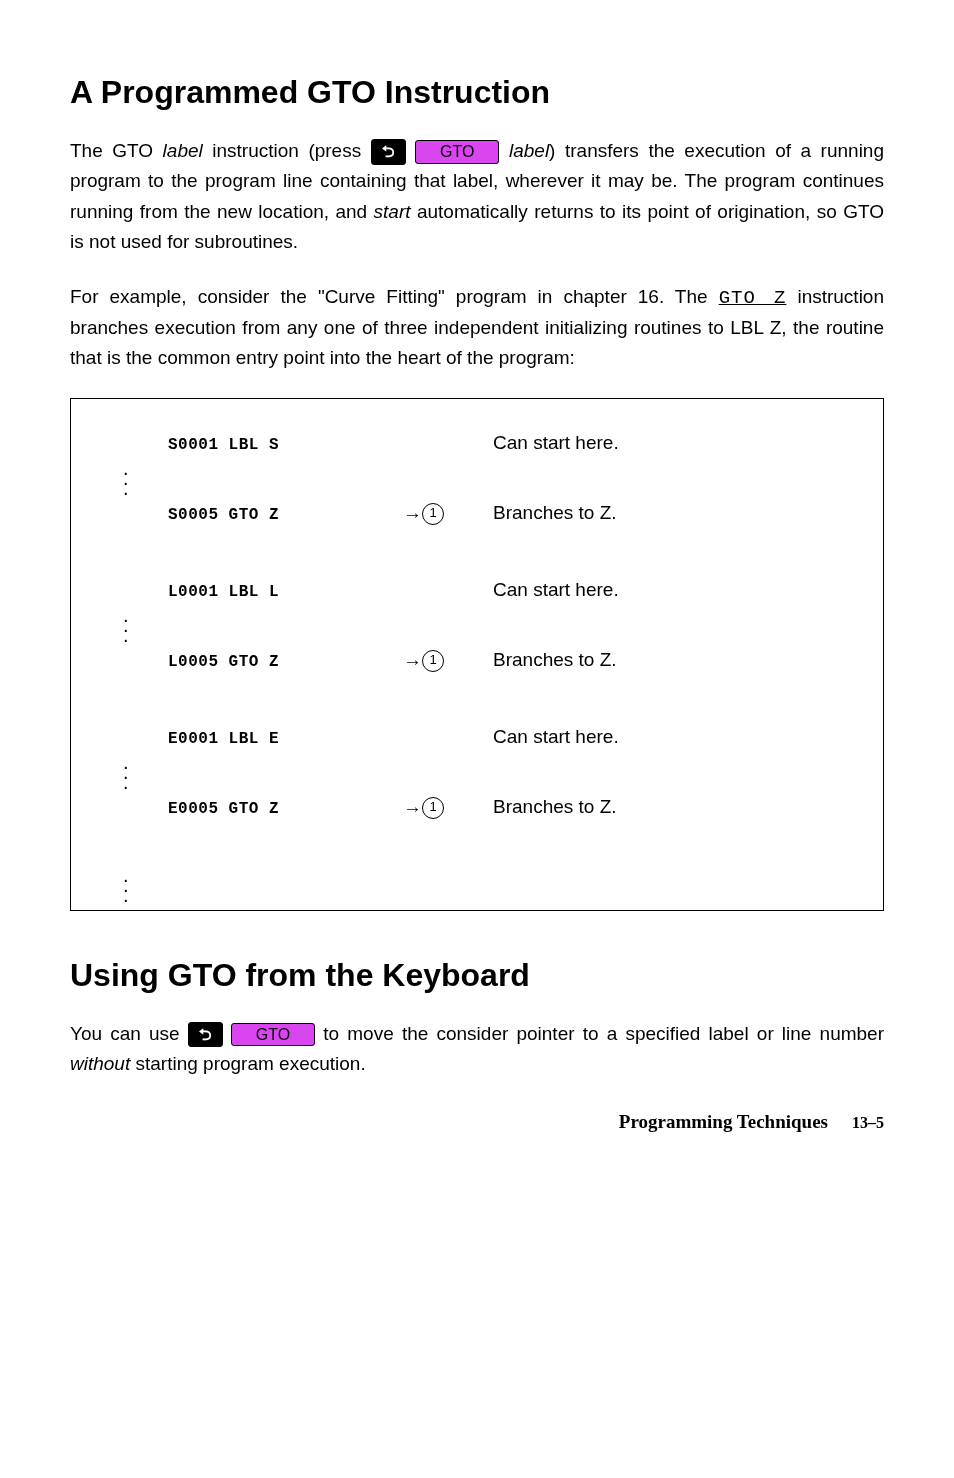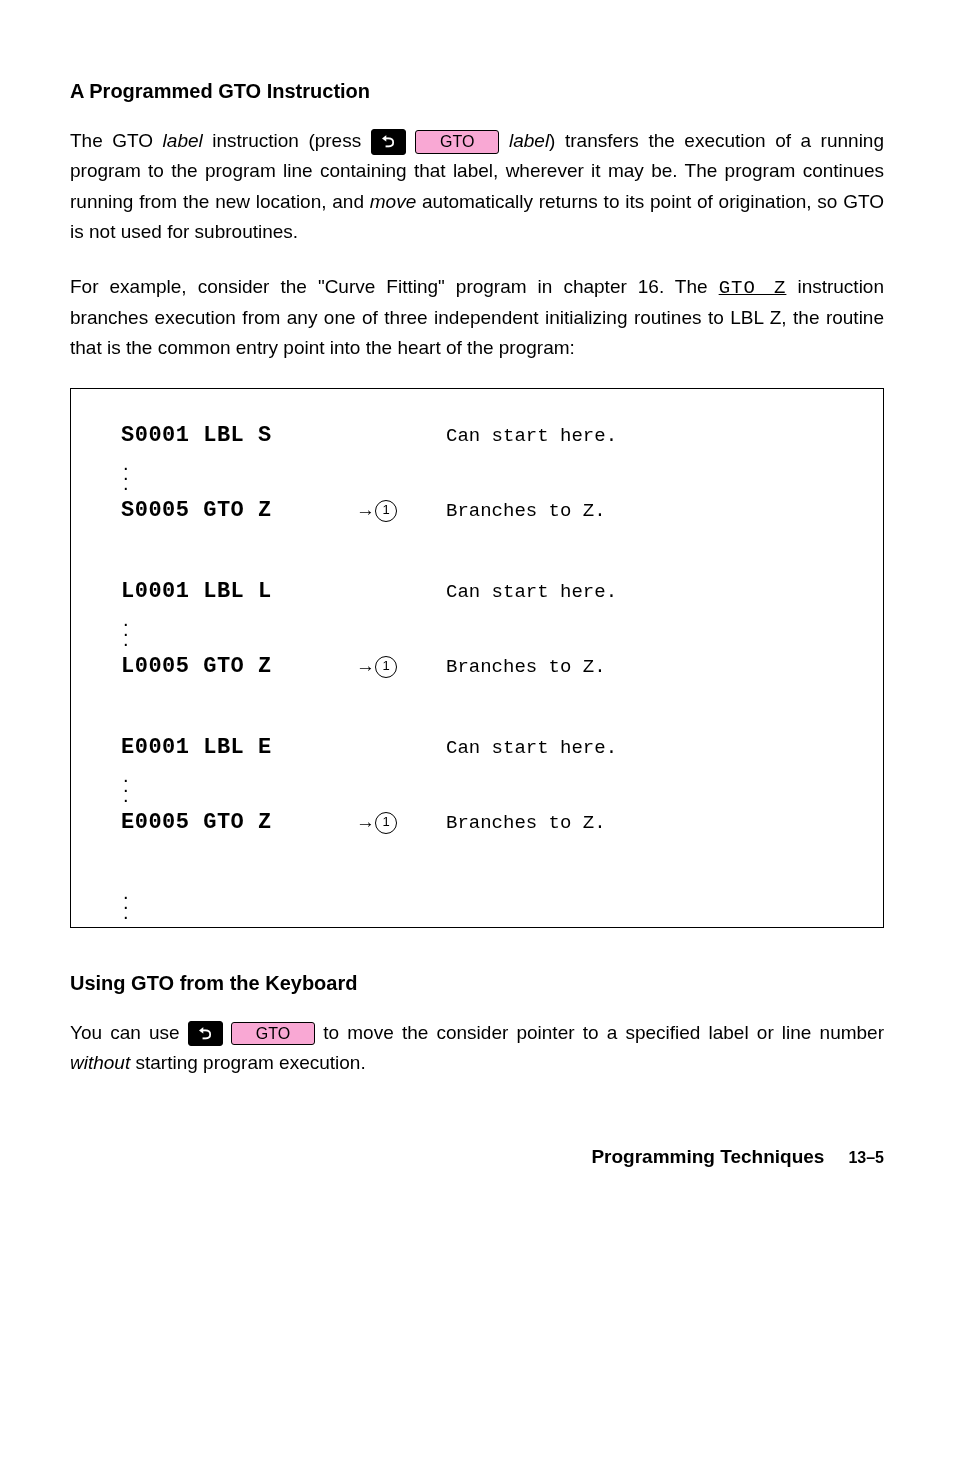--- a/index.html
+++ b/index.html
@@ -7,22 +7,22 @@
       max-width: 954px;
       margin: 0;
       padding: 60px 70px 40px 70px;
       box-sizing: border-box;
       color: #000;
       line-height: 1.5;
     }
     h2 {
       font-family: Arial, Helvetica, sans-serif;
       font-weight: bold;
-      font-size: 20px;
-      margin-top: 16px;
+      font-size: 32px;
+      margin-top: 8px;
       margin-bottom: 20px;
     }
     .body-text {
       font-family: Arial, Helvetica, sans-serif;
       font-size: 19px;
       text-align: justify;
       margin-bottom: 24px;
       line-height: 1.6;
     }
     .body-text em {
@@ -30,21 +30,21 @@
     }
     .key {
       display: inline-block;
       border: 1.5px solid #000;
       border-radius: 3px;
       padding: 1px 24px;
       font-family: Arial, sans-serif;
       font-size: 16px;
       vertical-align: middle;
       line-height: 1.2;
-      background: #f9a8d4;
+      background: #d946ef;
     }
     .key.shift {
       background: #000;
       color: #fff;
       padding: 2px 10px;
       font-weight: bold;
     }
     .calc-font {
       font-family: 'Courier New', monospace;
       letter-spacing: 1px;
@@ -60,32 +60,33 @@
       display: flex;
       align-items: baseline;
       margin-bottom: 6px;
     }
     .example-line.big-gap {
       margin-bottom: 48px;
     }
     .col-code {
       width: 235px;
       font-family: 'Courier New', monospace;
-      font-size: 22px;
+      font-size: 16px;
       letter-spacing: 0.5px;
       font-weight: 600;
+      margin-left: 47px;
     }
     .col-arrow {
       width: 90px;
       font-size: 19px;
       font-family: Arial, sans-serif;
     }
     .col-desc {
       font-size: 19px;
-      font-family: Liberation Mono, monospace;
+      font-family: Liberation Sans, sans-serif;
     }
     .vdots {
       font-family: Arial, sans-serif;
       font-size: 20px;
       line-height: 0.5;
       padding-left: 2px;
       margin-top: 6px;
       margin-bottom: 6px;
       display: block;
     }
@@ -98,43 +99,43 @@
       text-align: center;
       line-height: 17px;
       font-size: 13px;
       font-family: Arial, sans-serif;
       vertical-align: middle;
     }
     .footer {
       display: flex;
       justify-content: flex-end;
       align-items: baseline;
-      font-family: Liberation Sans, sans-serif;
-      margin-top: 64px;
+      font-family: Liberation Serif, serif;
+      margin-top: 28px;
       font-size: 19px;
     }
     .footer .title {
       font-weight: bold;
       margin-right: 24px;
     }
     .footer .num {
       font-weight: bold;
       font-size: 16px;
     }
   </style>
 </head>
 <body>
 
 <h2>A Programmed GTO Instruction</h2>
 
 <p class="body-text">
   <span>The GTO </span><em>label</em><span> instruction (press </span>
   <span class="key shift">⮌</span>
   <span class="key">GTO</span>
-  <em>label</em><span>) transfers the execution of a running program to the program line containing that label, wherever it may be. The program continues running from the new location, and </span><em>move</em><span> automatically returns to its point of origination, so GTO is not used for subroutines.</span>
+  <em>label</em><span>) transfers the execution of a running program to the program line containing that label, wherever it may be. The program continues running from the new location, and </span><em>start</em><span> automatically returns to its point of origination, so GTO is not used for subroutines.</span>
 </p>
 
 <p class="body-text">
   <span>For example, consider the "Curve Fitting" program in chapter 16. The </span><span class="calc-font">GTO Z</span><span> instruction branches execution from any one of three independent initializing routines to LBL Z, the routine that is the common entry point into the heart of the program:</span>
 </p>
 
 <div class="example-box">
 
   <div class="example-line">
     <span class="col-code">S0001 LBL S</span>

